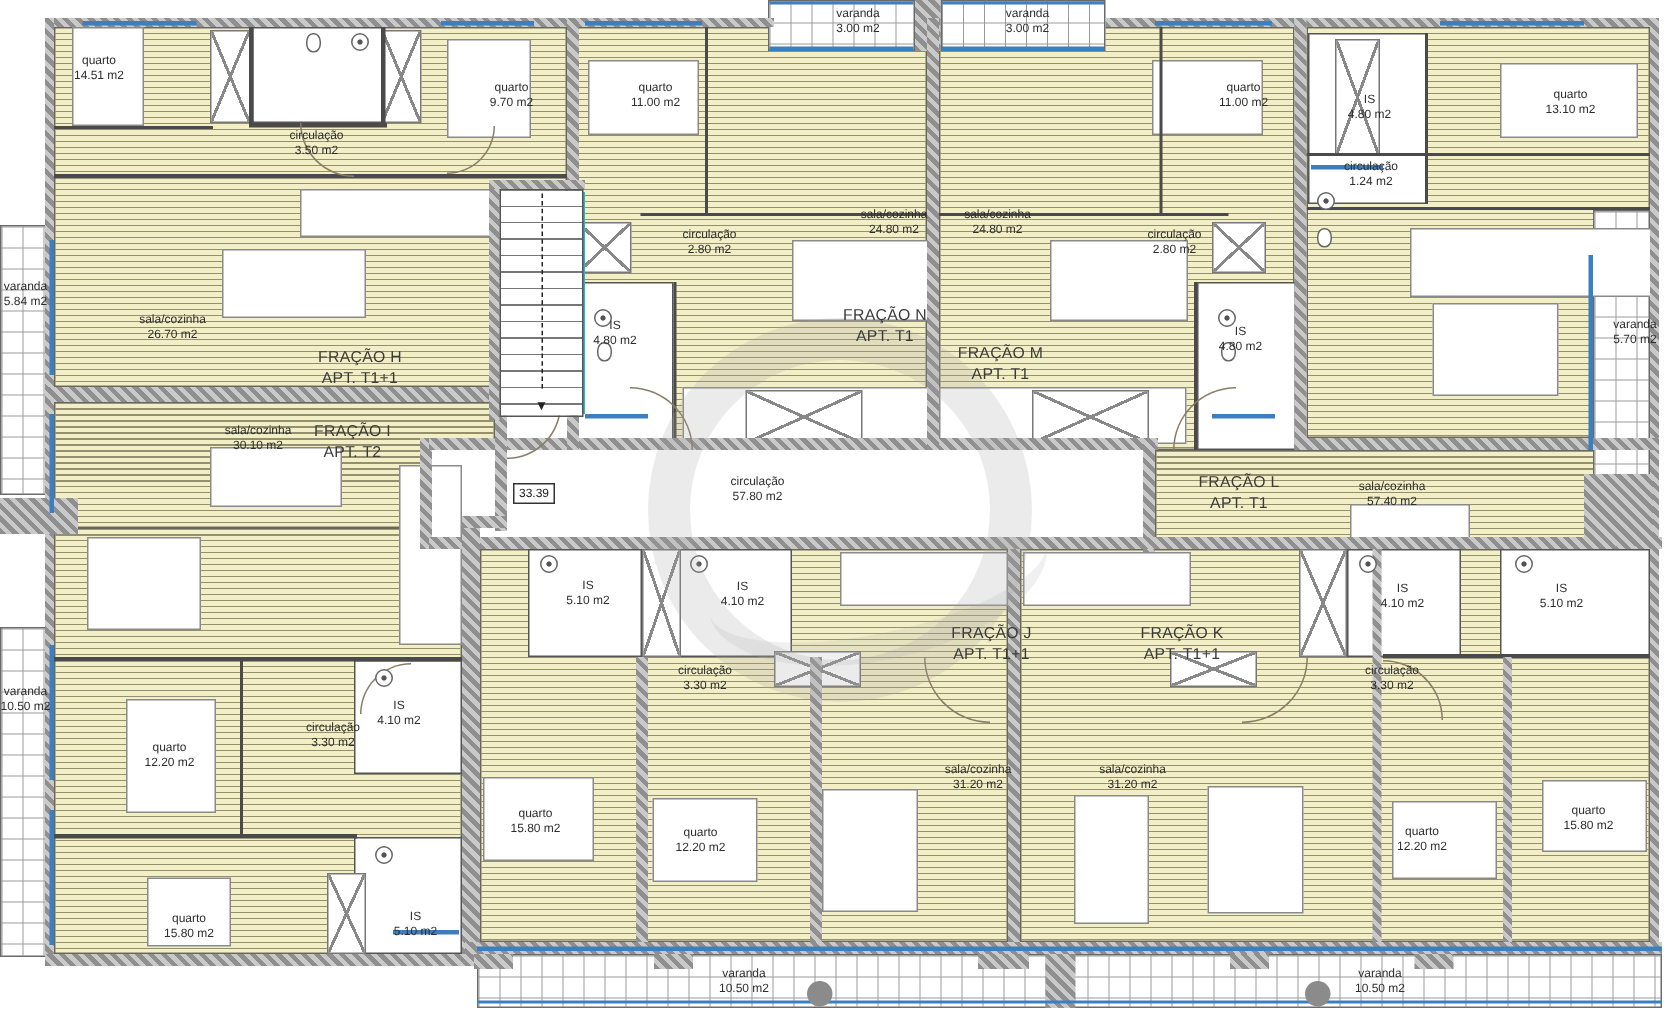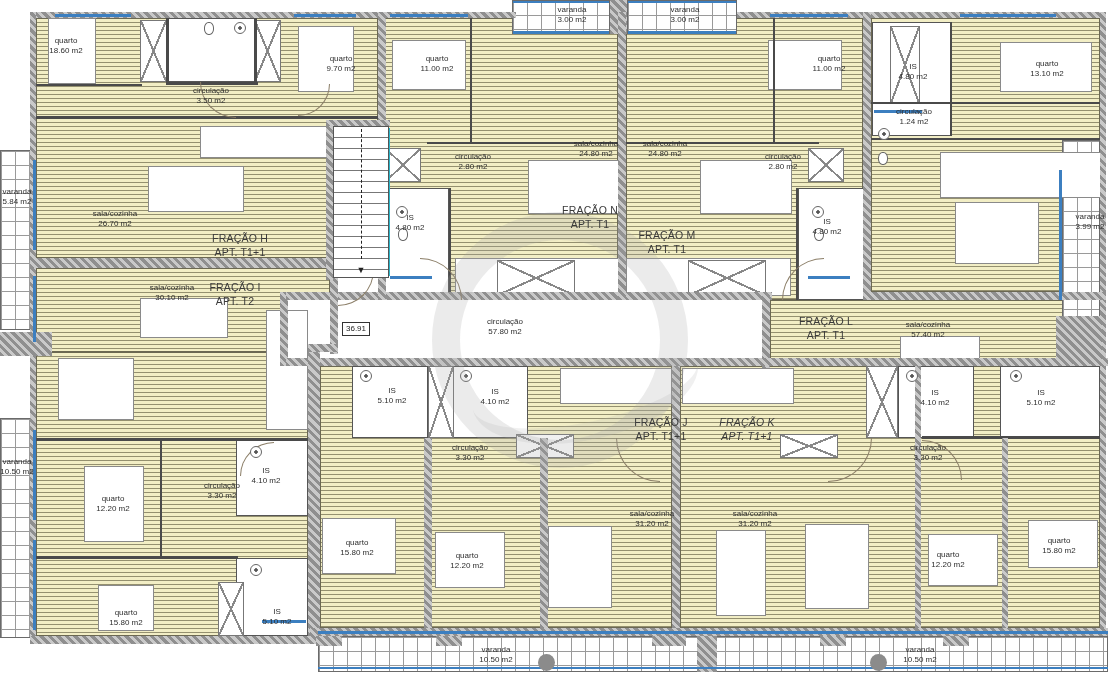--- a/index.html
+++ b/index.html
@@ -239,56 +239,56 @@
     </div>
 
   <div class="stair">
     <div class="stair-line"></div>
     <div class="stair-arrow">▼</div>
   </div>
 
   <div class="wm-ring"></div>
   <div class="wm-arc"></div>
 
-  <div class="scalebox">36.91</div>
+  <div class="scalebox">33.39</div>
 
   <div id="labels">
-      <div class="label" style="left: 66px; top: 46px;"><span>quarto</span><br><span>18.60 m2</span></div>
+      <div class="label" style="left: 66px; top: 46px;"><span>quarto</span><br><span>14.51 m2</span></div>
       <div class="label" style="left: 572px; top: 15px;"><span>varanda</span><br><span>3.00 m2</span></div>
       <div class="label" style="left: 685px; top: 15px;"><span>varanda</span><br><span>3.00 m2</span></div>
       <div class="label" style="left: 341px; top: 64px;"><span>quarto</span><br><span>9.70 m2</span></div>
       <div class="label" style="left: 437px; top: 64px;"><span>quarto</span><br><span>11.00 m2</span></div>
       <div class="label" style="left: 829px; top: 64px;"><span>quarto</span><br><span>11.00 m2</span></div>
       <div class="label" style="left: 913px; top: 72px;"><span>IS</span><br><span>4.80 m2</span></div>
       <div class="label" style="left: 1047px; top: 69px;"><span>quarto</span><br><span>13.10 m2</span></div>
       <div class="label" style="left: 211px; top: 96px;"><span>circulação</span><br><span>3.50 m2</span></div>
       <div class="label" style="left: 914px; top: 117px;"><span>circulação</span><br><span>1.24 m2</span></div>
       <div class="label" style="left: 596px; top: 149px;"><span>sala/cozinha</span><br><span>24.80 m2</span></div>
       <div class="label" style="left: 665px; top: 149px;"><span>sala/cozinha</span><br><span>24.80 m2</span></div>
       <div class="label" style="left: 473px; top: 162px;"><span>circulação</span><br><span>2.80 m2</span></div>
       <div class="label" style="left: 783px; top: 162px;"><span>circulação</span><br><span>2.80 m2</span></div>
       <div class="label" style="left: 17px; top: 197px;"><span>varanda</span><br><span>5.84 m2</span></div>
       <div class="label" style="left: 115px; top: 219px;"><span>sala/cozinha</span><br><span>26.70 m2</span></div>
-      <div class="label" style="left: 1090px; top: 222px;"><span>varanda</span><br><span>3.99 m2</span></div>
+      <div class="label" style="left: 1090px; top: 222px;"><span>varanda</span><br><span>5.70 m2</span></div>
       <div class="label" style="left: 410px; top: 223px;"><span>IS</span><br><span>4.80 m2</span></div>
       <div class="label" style="left: 827px; top: 227px;"><span>IS</span><br><span>4.80 m2</span></div>
       <div class="label fraction" style="left: 590px; top: 218px;"><span>FRAÇÃO N</span><br><span>APT. T1</span></div>
       <div class="label fraction" style="left: 667px; top: 243px;"><span>FRAÇÃO M</span><br><span>APT. T1</span></div>
       <div class="label fraction" style="left: 240px; top: 246px;"><span>FRAÇÃO H</span><br><span>APT. T1+1</span></div>
       <div class="label fraction" style="left: 235px; top: 295px;"><span>FRAÇÃO I</span><br><span>APT. T2</span></div>
       <div class="label" style="left: 172px; top: 293px;"><span>sala/cozinha</span><br><span>30.10 m2</span></div>
       <div class="label" style="left: 505px; top: 327px;"><span>circulação</span><br><span>57.80 m2</span></div>
       <div class="label fraction" style="left: 826px; top: 329px;"><span>FRAÇÃO L</span><br><span>APT. T1</span></div>
       <div class="label" style="left: 928px; top: 330px;"><span>sala/cozinha</span><br><span>57.40 m2</span></div>
       <div class="label" style="left: 392px; top: 396px;"><span>IS</span><br><span>5.10 m2</span></div>
       <div class="label" style="left: 495px; top: 397px;"><span>IS</span><br><span>4.10 m2</span></div>
       <div class="label" style="left: 935px; top: 398px;"><span>IS</span><br><span>4.10 m2</span></div>
       <div class="label" style="left: 1041px; top: 398px;"><span>IS</span><br><span>5.10 m2</span></div>
       <div class="label fraction" style="left: 661px; top: 430px;"><span>FRAÇÃO J</span><br><span>APT. T1+1</span></div>
-      <div class="label fraction" style="left: 747px; top: 430px; font-style: italic;"><span>FRAÇÃO K</span><br><span>APT. T1+1</span></div>
+      <div class="label fraction" style="left: 788px; top: 430px;"><span>FRAÇÃO K</span><br><span>APT. T1+1</span></div>
       <div class="label" style="left: 470px; top: 453px;"><span>circulação</span><br><span>3.30 m2</span></div>
       <div class="label" style="left: 928px; top: 453px;"><span>circulação</span><br><span>3.30 m2</span></div>
       <div class="label" style="left: 17px; top: 467px;"><span>varanda</span><br><span>10.50 m2</span></div>
       <div class="label" style="left: 266px; top: 476px;"><span>IS</span><br><span>4.10 m2</span></div>
       <div class="label" style="left: 222px; top: 491px;"><span>circulação</span><br><span>3.30 m2</span></div>
       <div class="label" style="left: 113px; top: 504px;"><span>quarto</span><br><span>12.20 m2</span></div>
       <div class="label" style="left: 652px; top: 519px;"><span>sala/cozinha</span><br><span>31.20 m2</span></div>
       <div class="label" style="left: 755px; top: 519px;"><span>sala/cozinha</span><br><span>31.20 m2</span></div>
       <div class="label" style="left: 357px; top: 548px;"><span>quarto</span><br><span>15.80 m2</span></div>
       <div class="label" style="left: 467px; top: 561px;"><span>quarto</span><br><span>12.20 m2</span></div>

